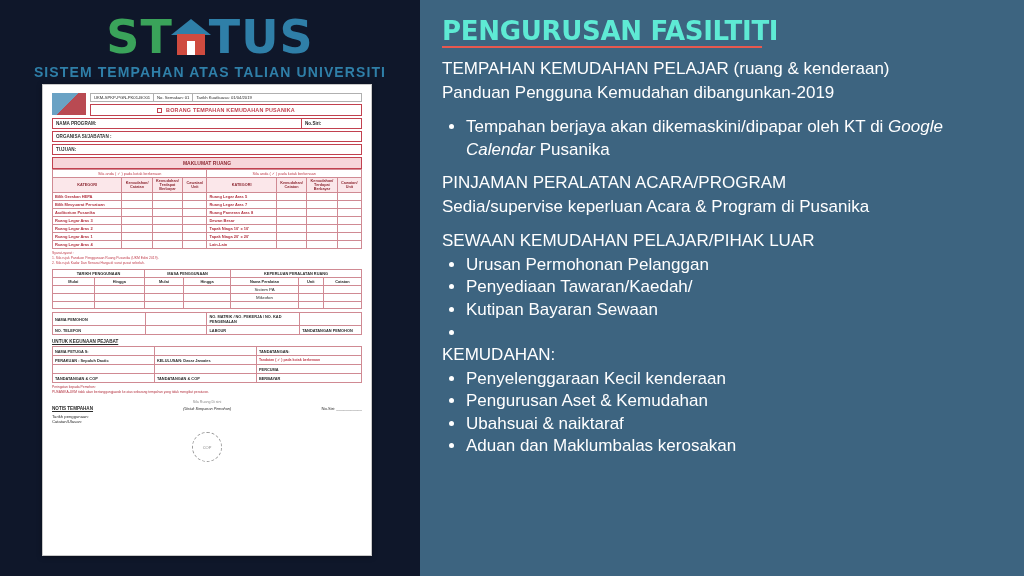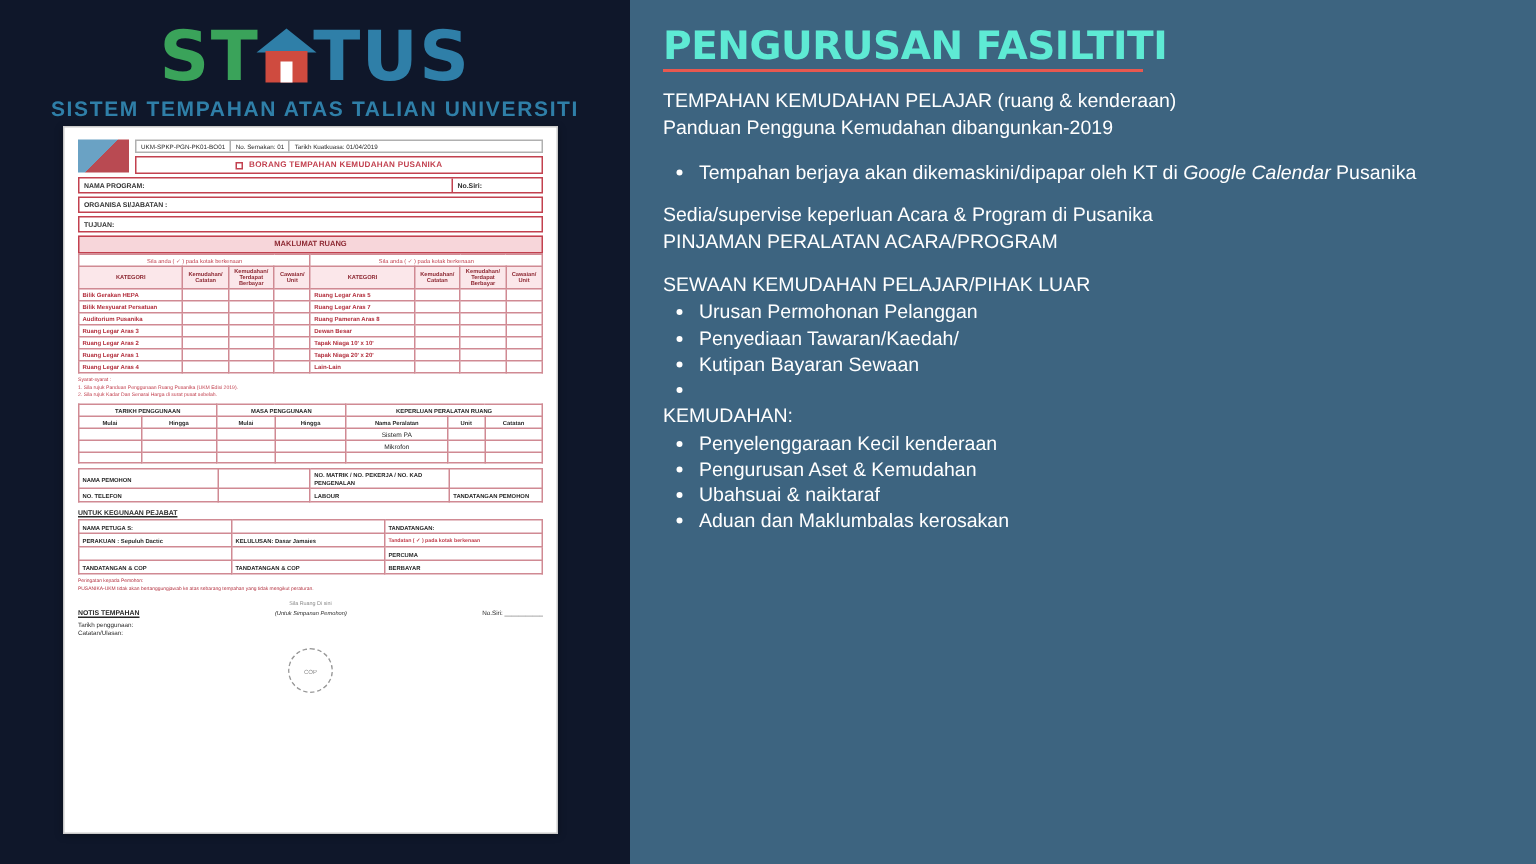--- a/index.html
+++ b/index.html
@@ -136,21 +136,21 @@
   .title {
     font-family: "DejaVu Sans", sans-serif;
     font-weight: bold;
     font-size: 26px;
     color: #5eead4;
     letter-spacing: -0.3px;
     display: inline-block;
     line-height: 1.05;
   }
   .title-rule { height: 2px; background: #e8584f; width: 320px; margin-top: 1px; }
-  .body-text { font-size: 13px; line-height: 1.32; margin-top: 10px; }
+  .body-text { font-size: 17px; line-height: 1.32; margin-top: 10px; }
   .body-text p { margin: 0 0 1px 0; }
   .spacer { height: 11px; }
   ul { margin: 0; padding-left: 24px; }
   ul li { margin: 0; line-height: 1.33; }
   ul.inner { padding-left: 46px; }
   .ital { font-style: italic; }
 </style>
 </head>
 <body>
 
@@ -408,22 +408,22 @@
       <p>Panduan Pengguna Kemudahan dibangunkan-2019</p>
 
       <div class="spacer"></div>
 
       <ul>
         <li><span>Tempahan berjaya akan dikemaskini/dipapar oleh KT di </span><span class="ital">Google Calendar</span><span> Pusanika</span></li>
       </ul>
 
       <div class="spacer"></div>
 
+      <p>PINJAMAN PERALATAN ACARA/PROGRAM</p>
       <p>Sedia/supervise keperluan Acara &amp; Program di Pusanika</p>
-      <p>PINJAMAN PERALATAN ACARA/PROGRAM</p>
 
       <div class="spacer"></div>
 
       <p>SEWAAN KEMUDAHAN PELAJAR/PIHAK LUAR</p>
       <ul>
         <li>Urusan Permohonan Pelanggan</li>
         <li>Penyediaan Tawaran/Kaedah/</li>
         <li>Kutipan Bayaran Sewaan</li>
         <li>&nbsp;</li>
       </ul>

